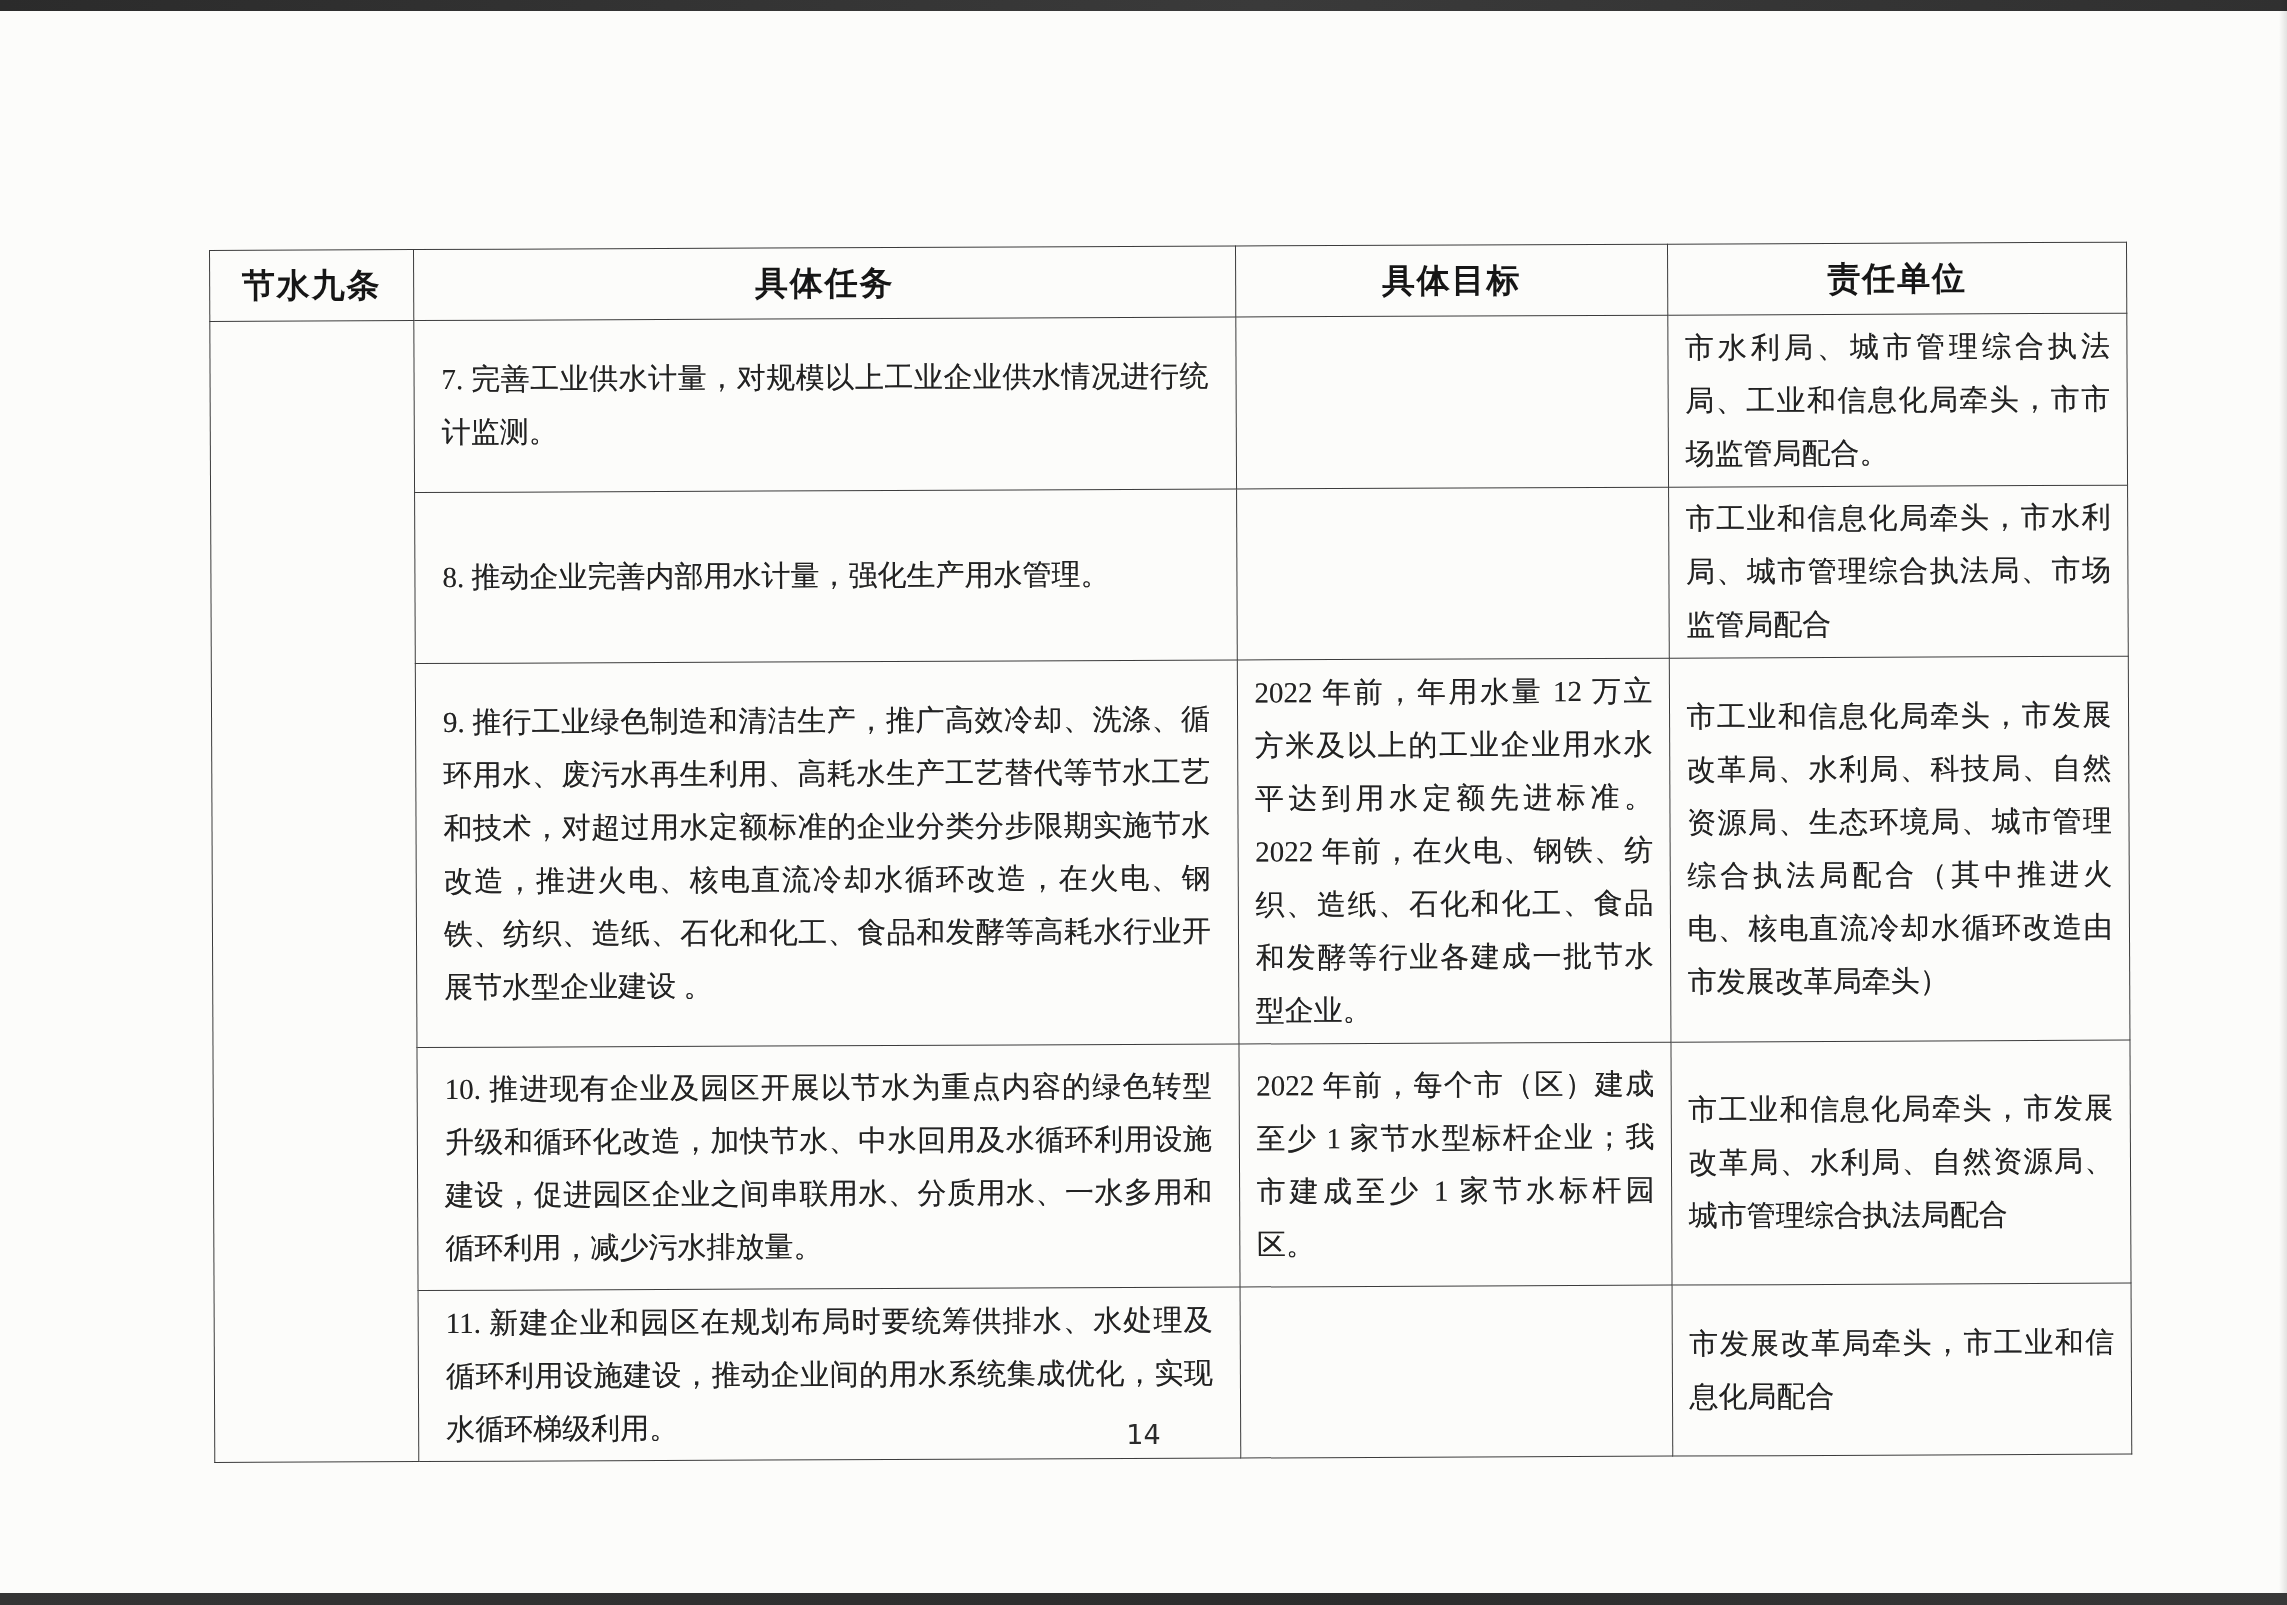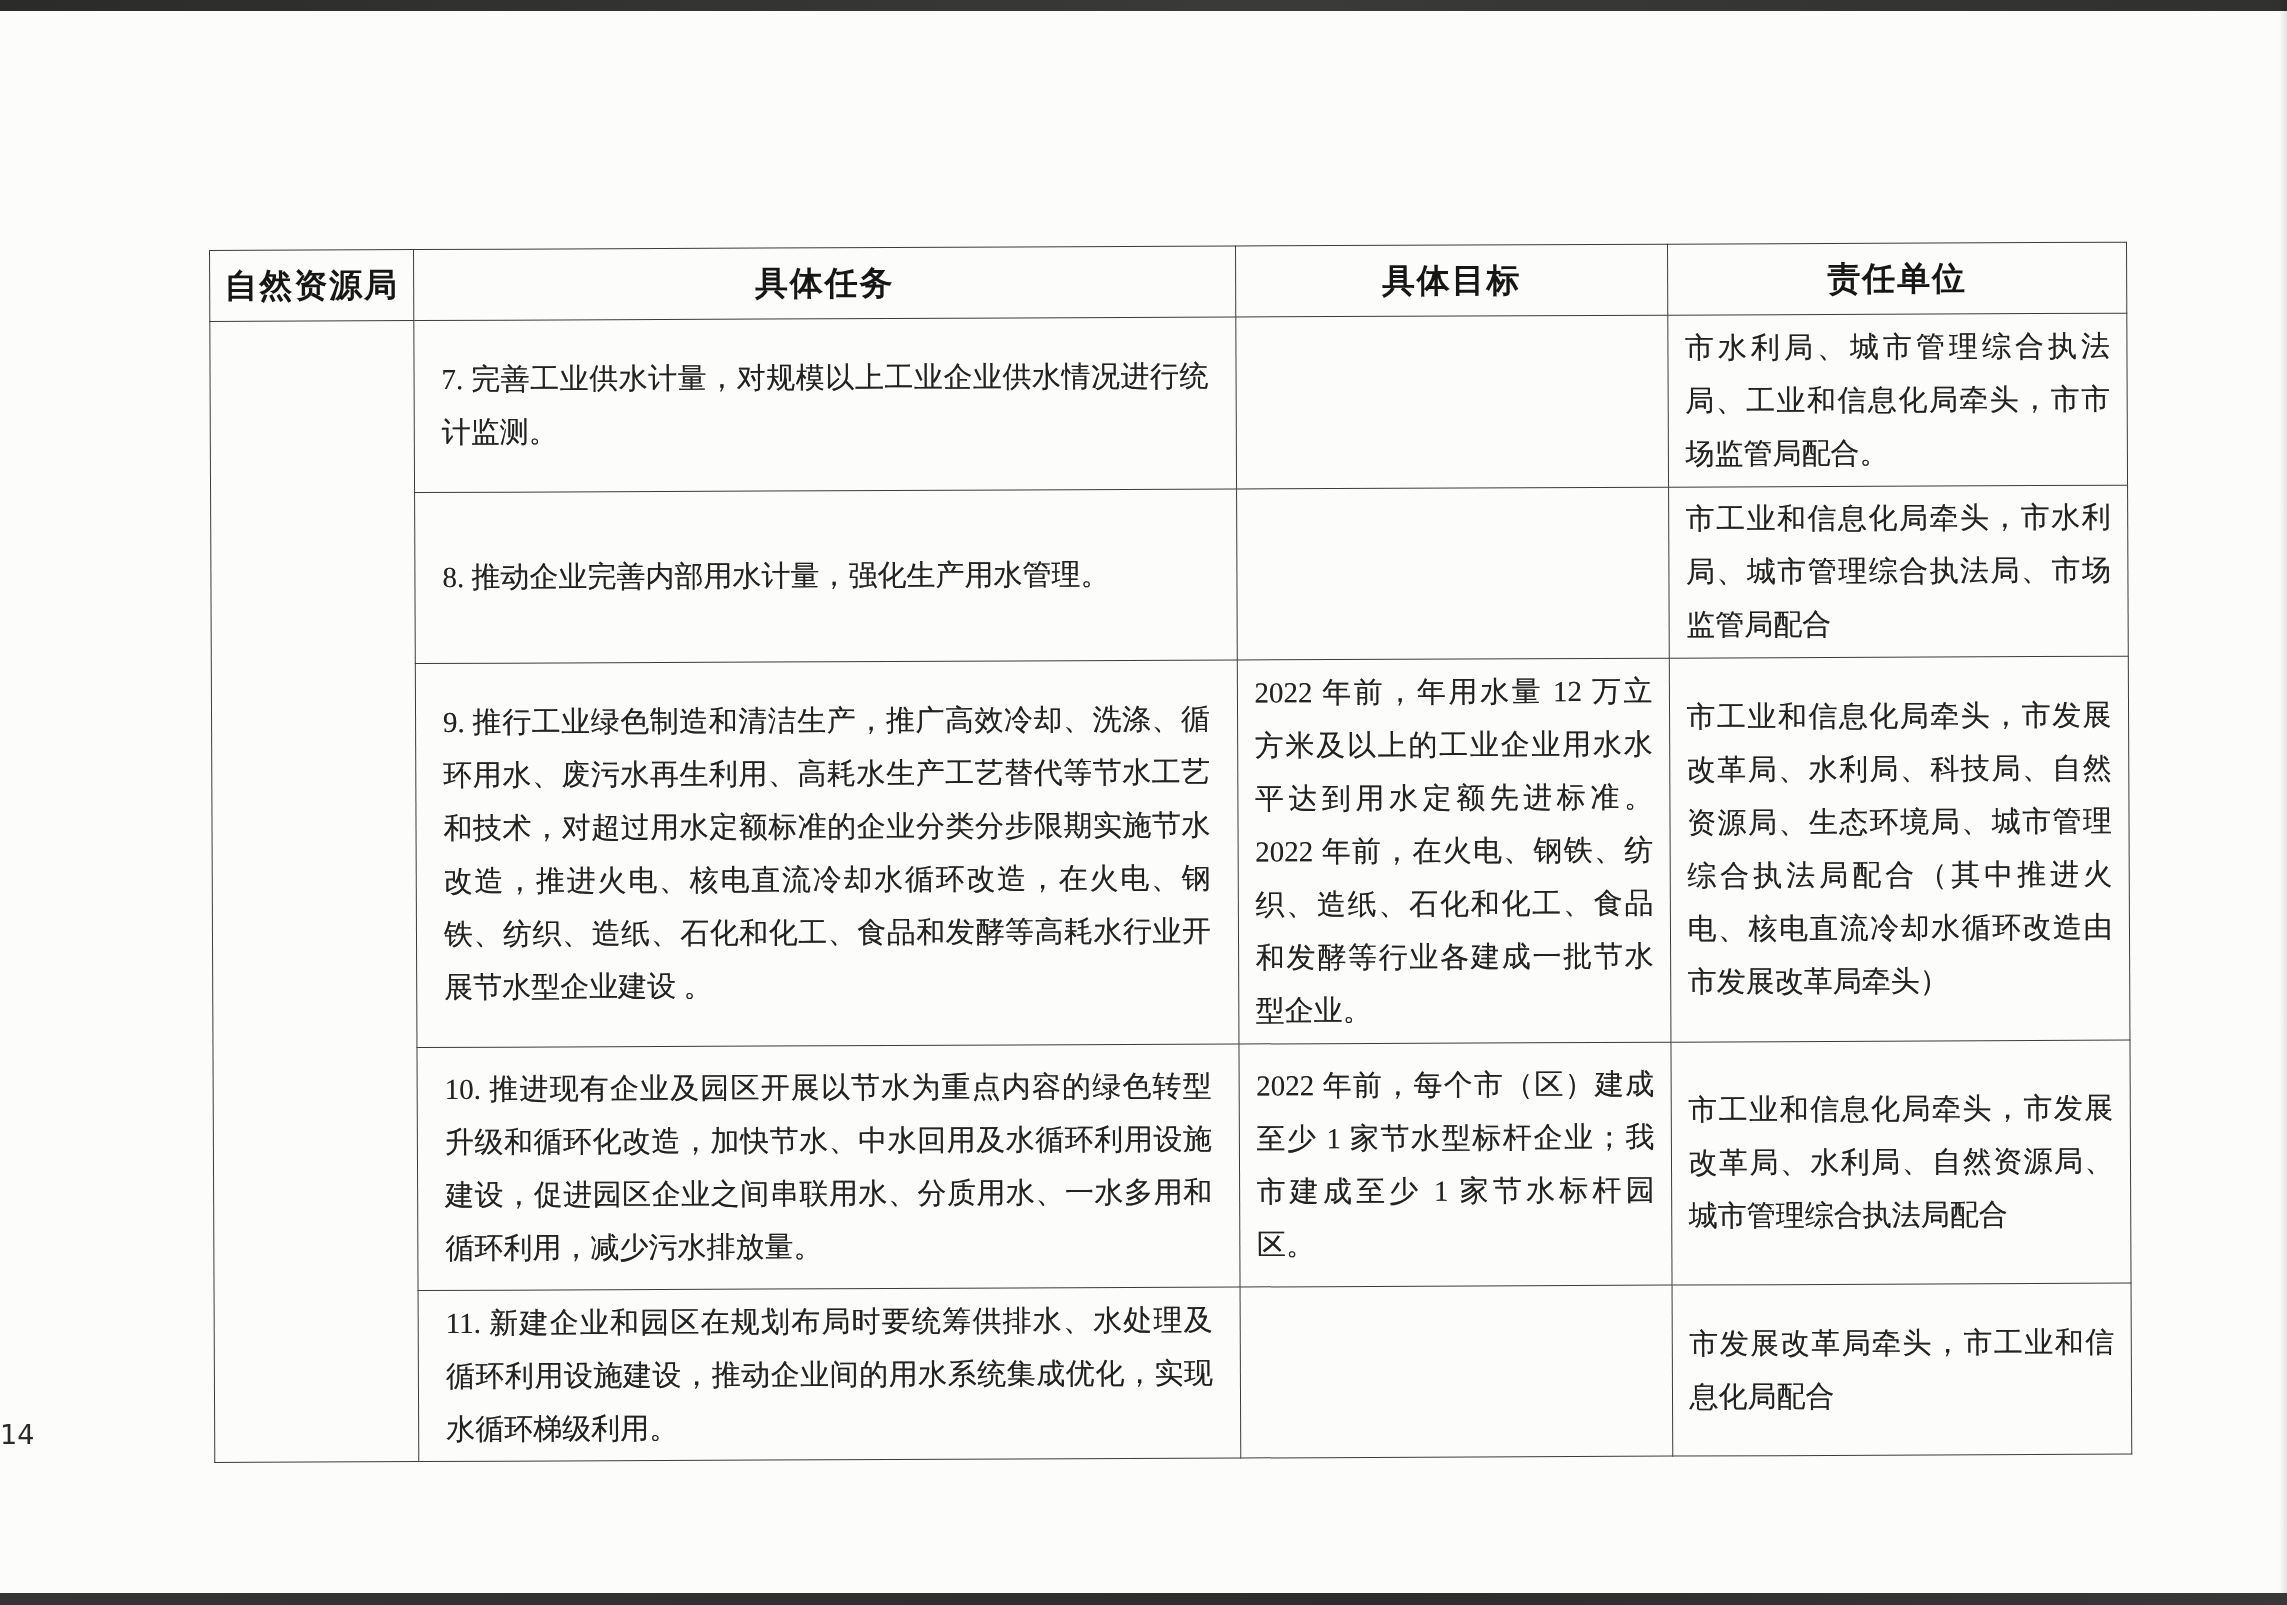--- a/index.html
+++ b/index.html
@@ -74,21 +74,21 @@
   tr.r7  { height: 160px; }
   tr.r8  { height: 146px; }
   tr.r9  { height: 335px; }
   tr.r10 { height: 243px; }
   tr.r11 { height: 167px; }
   .page-number {
     position: absolute;
     left: 0;
     right: 0;
     top: 1419px;
-    text-align: left;
+    text-align: center;
     font-family: "DejaVu Sans", "Liberation Sans", sans-serif;
     font-size: 27px;
     color: #2a2a2a;
   }
 </style>
 </head>
 <body>
 
 <div class="canvas">
 
@@ -96,21 +96,21 @@
 
   <table class="doc-table">
     <colgroup>
       <col style="width:204px">
       <col style="width:822px">
       <col style="width:432px">
       <col style="width:459px">
     </colgroup>
     <thead>
       <tr>
-        <th class="hdr">自然资源局</th>
+        <th class="hdr">节水九条</th>
         <th class="hdr">具体任务</th>
         <th class="hdr">具体目标</th>
         <th class="hdr">责任单位</th>
       </tr>
     </thead>
     <tbody>
       <tr class="r7">
         <td class="cell col-section" rowspan="5"></td>
         <td class="cell col-task">7. 完善工业供水计量，对规模以上工业企业供水情况进行统计监测。</td>
         <td class="cell col-goal"></td>

